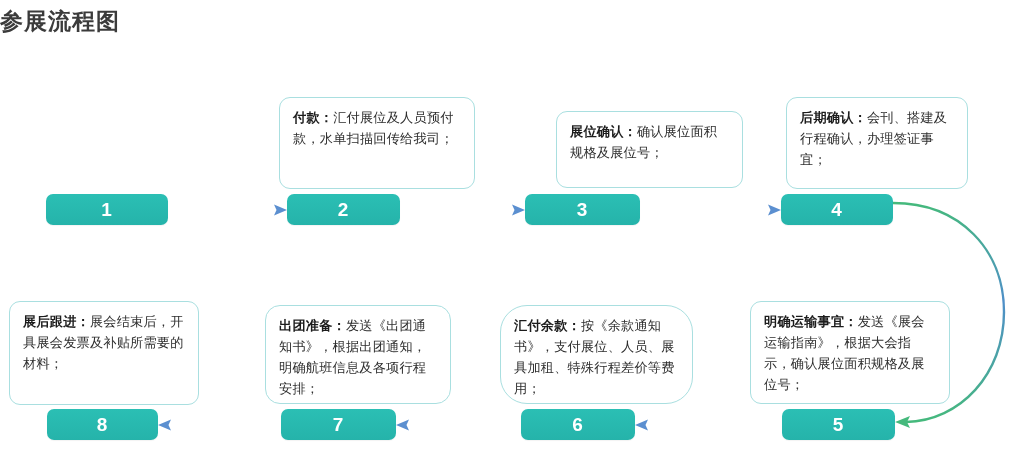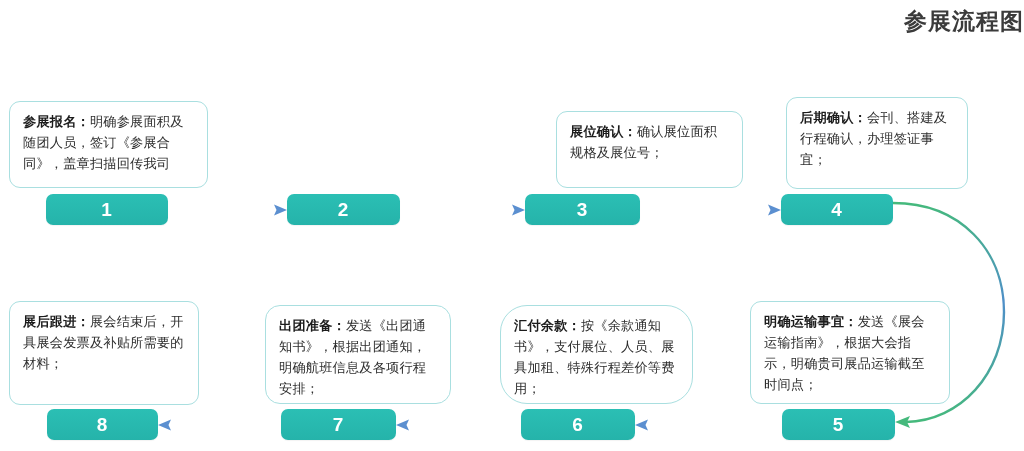--- a/index.html
+++ b/index.html
@@ -22,21 +22,21 @@
     width: 1024px;
     height: 451px;
   }
 
   
   .chart-title {
     position: absolute;
     left: 0;
     top: 6px;
     width: 1024px;
-    text-align: right;
+    text-align: left;
     font-size: 23px;
     font-weight: bold;
     letter-spacing: 1px;
     color: #3b3b3b;
     line-height: 30px;
   }
 
   
   .connectors {
     position: absolute;
@@ -161,31 +161,31 @@
       <line x1="521" y1="425" x2="407" y2="425" stroke="url(#gradLeft)" stroke-width="2.2"></line>
       <path d="M396,425 L409,419.5 L406.5,425 L409,430.5 Z" fill="#5b8fd0"></path>
     </g>
 
     <g>
       <line x1="281" y1="425" x2="169" y2="425" stroke="url(#gradLeft)" stroke-width="2.2"></line>
       <path d="M158,425 L171,419.5 L168.5,425 L171,430.5 Z" fill="#5b8fd0"></path>
     </g>
   </svg>
 
-  <div class="step-card" id="card-1">
-    <span class="lead">参展报名：</span><span>明确参展面积及随团人员，签订《参展合同》，盖章扫描回传我司</span>
+  <div class="step-card" id="card-2">
+    <span class="lead">付款：</span><span>汇付展位及人员预付款，水单扫描回传给我司；</span>
   </div>
   <div class="step-card" id="card-3">
     <span class="lead">展位确认：</span><span>确认展位面积规格及展位号；</span>
   </div>
   <div class="step-card" id="card-4">
     <span class="lead">后期确认：</span><span>会刊、搭建及行程确认，办理签证事宜；</span>
   </div>
   <div class="step-card" id="card-5">
-    <span class="lead">明确运输事宜：</span><span>发送《展会运输指南》，根据大会指示，明确贵司展品运输截至时间点；</span>
+    <span class="lead">明确运输事宜：</span><span>发送《展会运输指南》，根据大会指示，确认展位面积规格及展位号；</span>
   </div>
   <div class="step-card" id="card-6">
     <span class="lead">汇付余款：</span><span>按《余款通知书》，支付展位、人员、展具加租、特殊行程差价等费用；</span>
   </div>
   <div class="step-card" id="card-7">
     <span class="lead">出团准备：</span><span>发送《出团通知书》，根据出团通知，明确航班信息及各项行程安排；</span>
   </div>
   <div class="step-card" id="card-8">
     <span class="lead">展后跟进：</span><span>展会结束后，开具展会发票及补贴所需要的材料；</span>
   </div>

